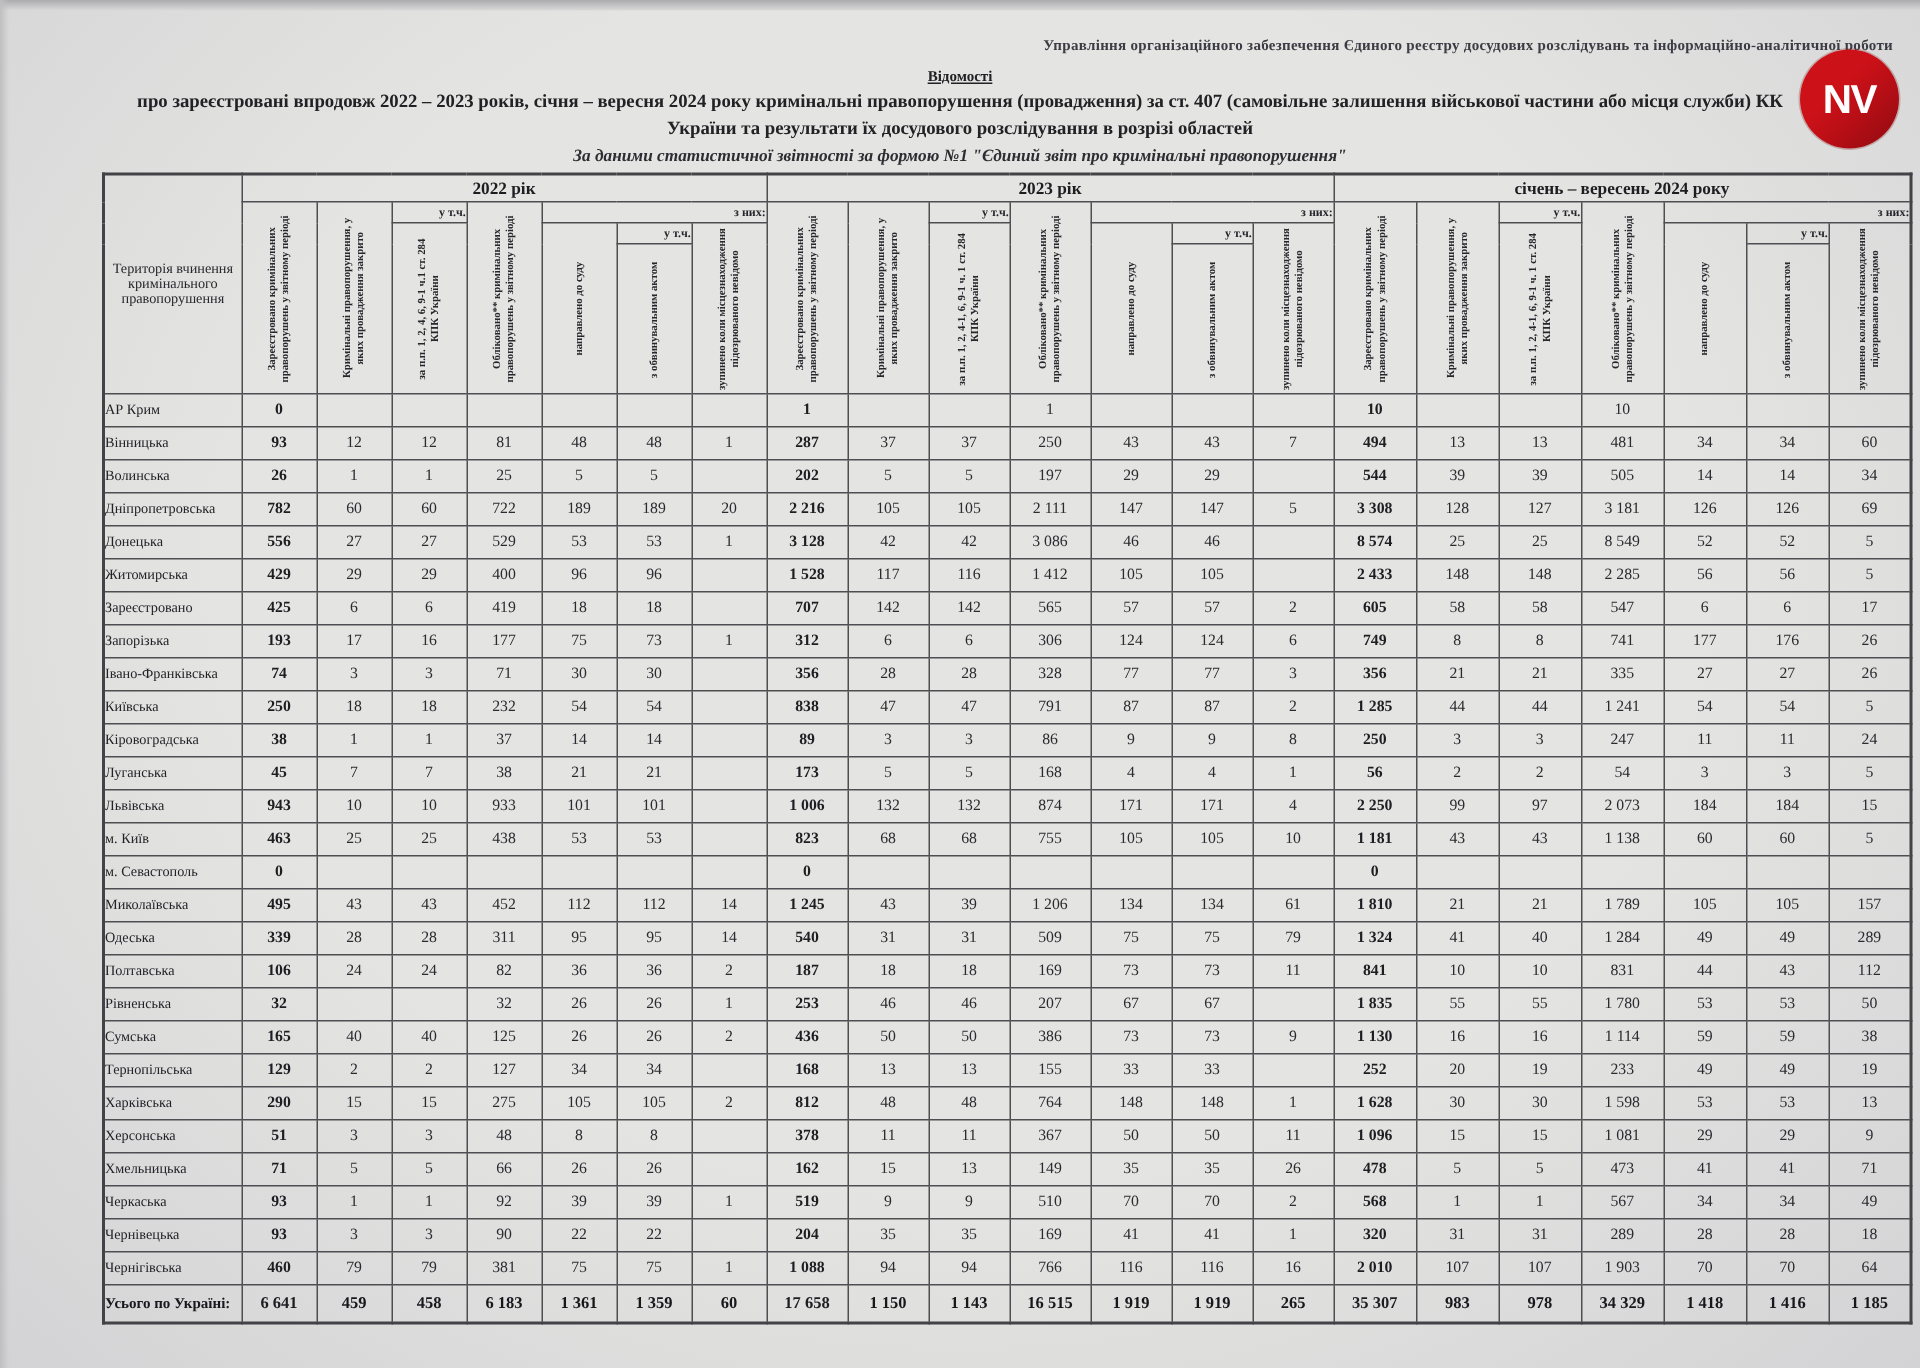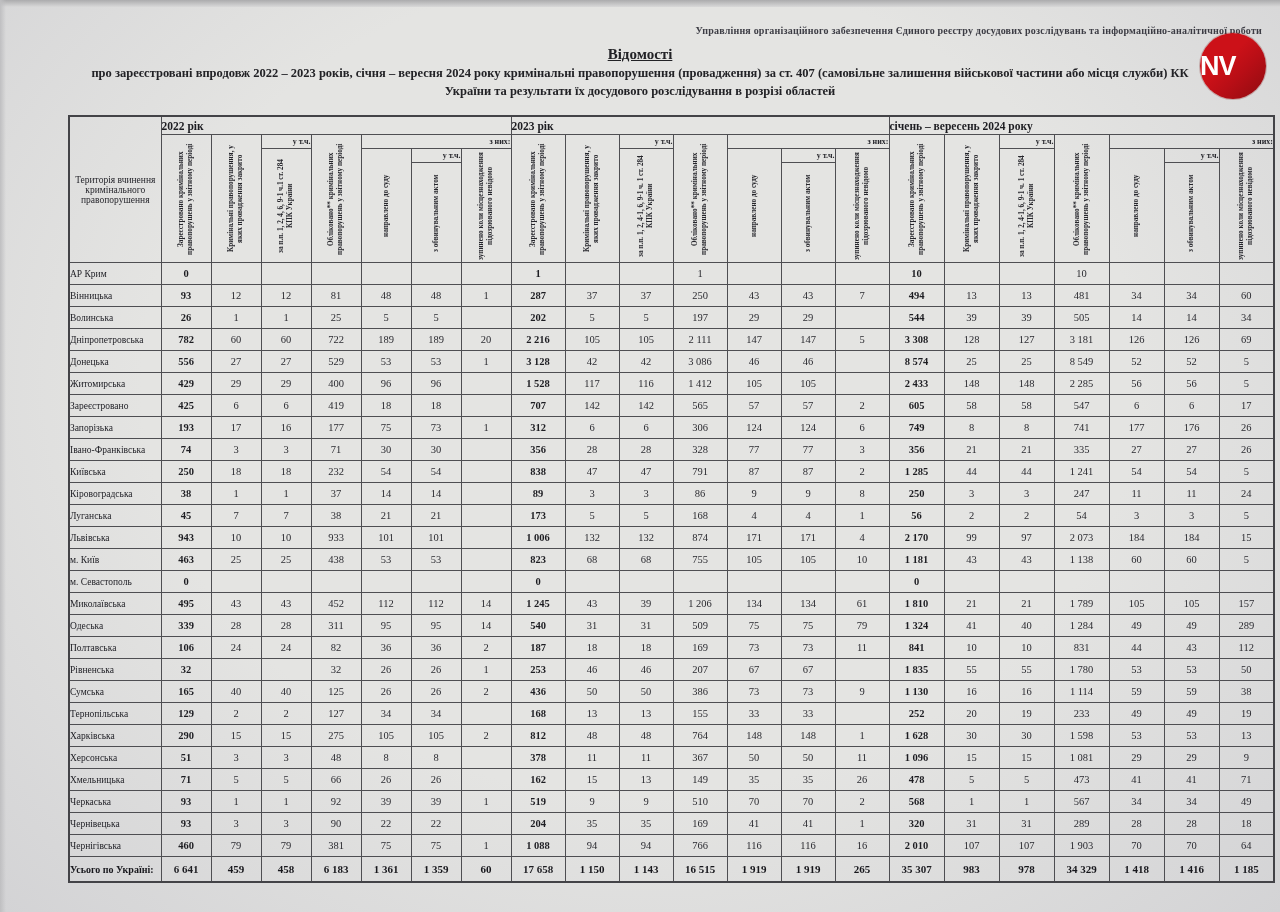--- a/index.html
+++ b/index.html
@@ -11,38 +11,38 @@
   .scan-edge-top{position:absolute;top:0;left:0;right:0;height:7px;
     background:linear-gradient(180deg,#ababad,#d9d9d9);}
   .scan-edge-left{position:absolute;top:0;left:0;bottom:0;width:6px;
     background:linear-gradient(90deg,#bfbfc1,rgba(217,217,217,0));}
 
   .org-line{position:absolute;top:25px;right:18px;font-size:10px;font-weight:700;
     color:#3c3c44;letter-spacing:.2px;}
 
   .logo{position:absolute;top:33px;right:14px;width:66px;height:66px;border-radius:50%;
     background:linear-gradient(315deg,#8e0b10 0%,#b80e16 38%,#cc1118 60%);
-    display:flex;align-items:center;
+    display:flex;align-items:center;justify-content:center;
     box-shadow:0 0 0 1px rgba(120,10,10,.25);}
   .logo span{color:#ffffff;font-family:"Liberation Sans",sans-serif;font-weight:700;
     font-size:27px;letter-spacing:-1px;}
 
   .titles{position:absolute;top:46px;left:75px;right:75px;text-align:center;}
-  .titles .t1{font-size:15px;font-weight:700;margin:0 0 2px 0;text-decoration:underline;}
+  .titles .t1{font-size:10px;font-weight:700;margin:0 0 2px 0;text-decoration:underline;}
   .titles .t2{font-size:12.5px;font-weight:700;line-height:1.42;margin:0;}
   .titles .t3{font-size:11.5px;font-weight:700;font-style:italic;margin:3px 0 0 0;color:#2c2c32;}
 
   table.main{position:absolute;left:68px;top:115px;border-collapse:collapse;
     table-layout:fixed;background:transparent;}
   table.main th, table.main td{border:1px solid #4e4e52;padding:0;}
   table.main{border:2px solid #434347;}
 
   th.territory{font-size:9.5px;font-weight:400;text-align:center;vertical-align:middle;
     padding:2px;color:#26262c;}
-  th.year{font-size:11.5px;font-weight:700;height:17px;text-align:left;color:#1d1d22;}
+  th.year{font-size:11.5px;font-weight:700;height:17px;text-align:center;color:#1d1d22;}
   tr.h2 th.small, tr.h3 th.small{height:13px;font-size:8px;font-weight:700;text-align:right;color:#26262c;}
   th.vert{vertical-align:middle;text-align:center;padding:1px;}
   th.vert > div{writing-mode:vertical-rl;transform:rotate(180deg);
     font-size:7.2px;font-weight:700;line-height:1.25;margin:0 auto;color:#26262c;}
   div.v3{height:124px;}
   div.v2{height:108px;}
   div.v1{height:94px;}
   tr.h4{height:100px;}
 
   tbody td{height:21px;}
@@ -63,20 +63,21 @@
 
 <div class="org-line">Управління організаційного забезпечення Єдиного реєстру досудових розслідувань та інформаційно-аналітичної роботи</div>
 
 <div class="logo">
   <span>NV</span>
 </div>
 
 <div class="titles">
   <p class="t1">Відомості</p>
   <p class="t2">про зареєстровані впродовж 2022 – 2023 років, січня – вересня 2024 року кримінальні правопорушення (провадження) за ст. 407 (самовільне залишення військової частини або місця служби) КК України та результати їх досудового розслідування в розрізі областей</p>
+  <p class="t3">За даними статистичної звітності за формою №1 "Єдиний звіт про кримінальні правопорушення"</p>
 </div>
 
 <table class="main">
   <colgroup>
     <col style="width:92px">
     <col span="7" style="width:50px">
     <col span="7" style="width:54px">
     <col span="7" style="width:55px">
   </colgroup>
   <thead>
@@ -467,21 +468,21 @@
         <td class="num">101</td>
         <td class="num">101</td>
         <td class="num"></td>
         <td class="num reg">1 006</td>
         <td class="num">132</td>
         <td class="num">132</td>
         <td class="num">874</td>
         <td class="num">171</td>
         <td class="num">171</td>
         <td class="num">4</td>
-        <td class="num reg">2 170</td>
+        <td class="num reg">2 250</td>
         <td class="num">99</td>
         <td class="num">97</td>
         <td class="num">2 073</td>
         <td class="num">184</td>
         <td class="num">184</td>
         <td class="num">15</td>
       </tr>
       <tr>
         <td class="region">м. Київ</td>
         <td class="num reg">463</td>

